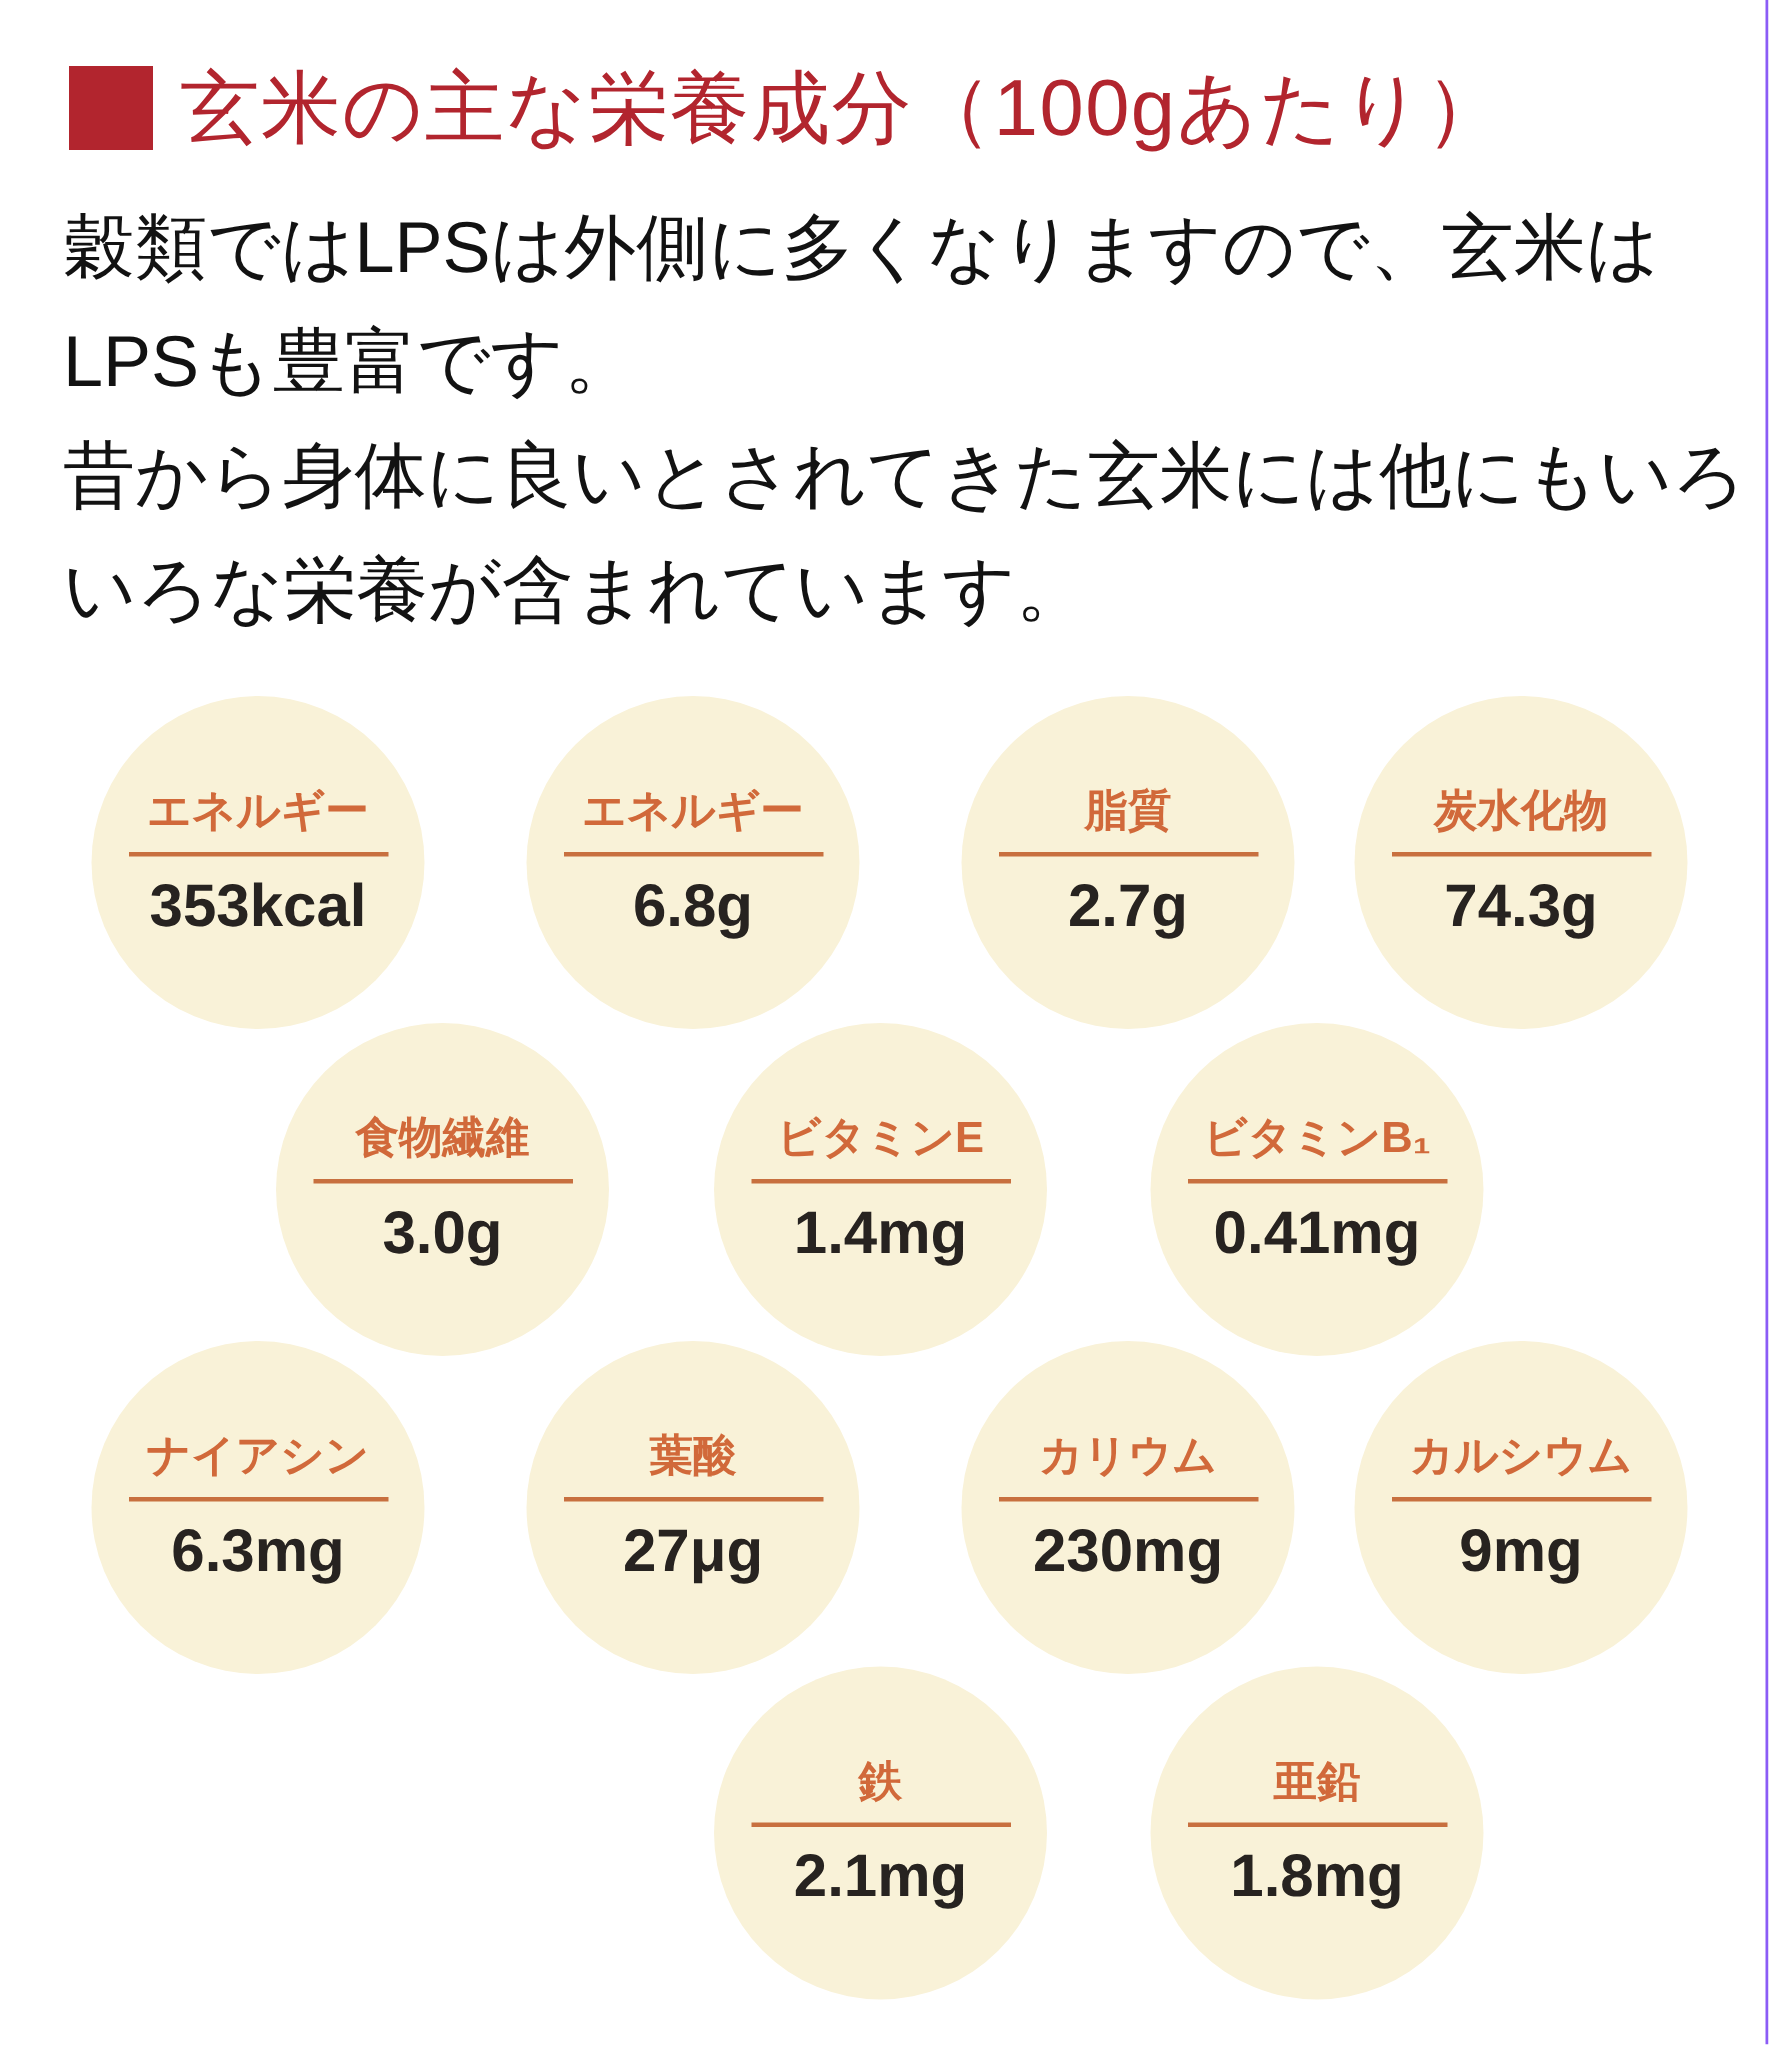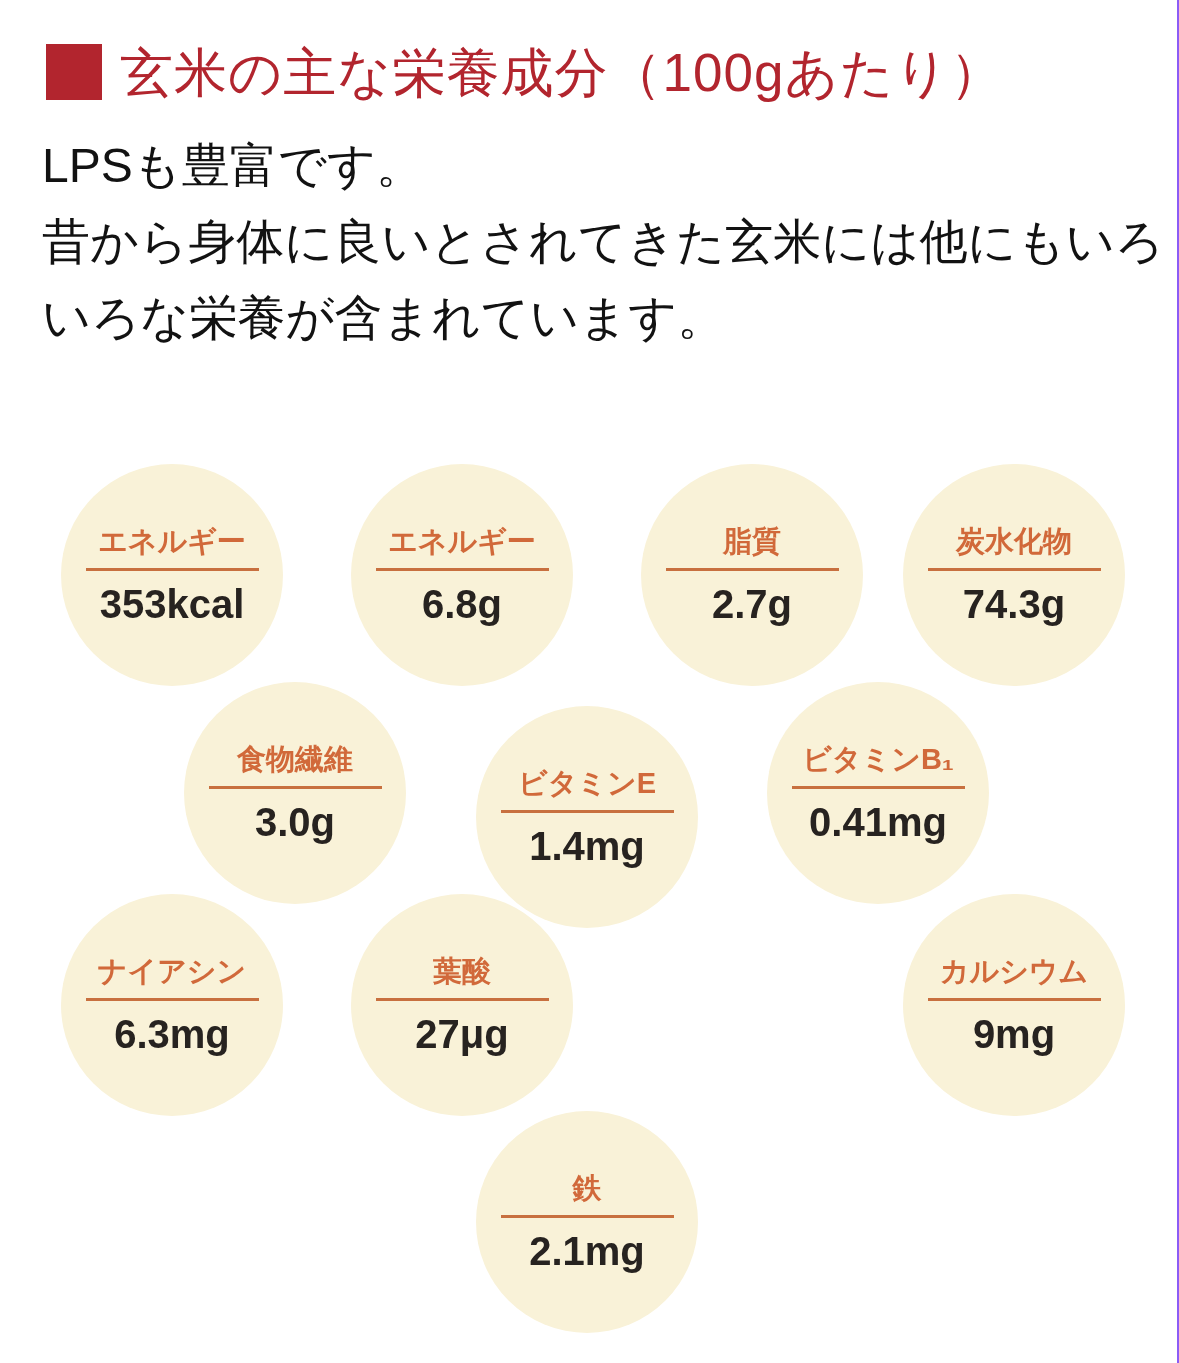--- a/index.html
+++ b/index.html
@@ -91,21 +91,21 @@
     line-height: 1;
     white-space: nowrap;
   }
   
   .b0  { left: 61px;  top: 464px; }
   .b1  { left: 351px; top: 464px; }
   .b2  { left: 641px; top: 464px; }
   .b3  { left: 903px; top: 464px; }
   
   .b4  { left: 184px; top: 682px; }
-  .b5  { left: 476px; top: 706px; }
+  .b5  { left: 476px; top: 682px; }
   .b6  { left: 767px; top: 682px; }
   
   .b7  { left: 61px;  top: 894px; }
   .b8  { left: 351px; top: 894px; }
   .b9  { left: 641px; top: 894px; }
   .b10 { left: 903px; top: 894px; }
   
   .b11 { left: 184px; top: 1111px; }
   .b12 { left: 476px; top: 1111px; }
   .b13 { left: 767px; top: 1111px; }
@@ -114,20 +114,21 @@
 <body>
 
 <div class="page">
 
   <div class="title-row">
     <span class="title-square"></span>
     <h1 class="title-text">玄米の主な栄養成分（100gあたり）</h1>
   </div>
 
   <div class="intro">
+    <div class="intro-line">穀類ではLPSは外側に多くなりますので、玄米は</div>
     <div class="intro-line">LPSも豊富です。</div>
     <div class="intro-line">昔から身体に良いとされてきた玄米には他にもいろ</div>
     <div class="intro-line">いろな栄養が含まれています。</div>
   </div>
 
   <div class="bubbles">
 
     <div class="bubble b0">
       <div class="bubble-label">エネルギー</div>
       <div class="bubble-divider"></div>
@@ -175,29 +176,39 @@
       <div class="bubble-divider"></div>
       <div class="bubble-value">6.3mg</div>
     </div>
 
     <div class="bubble b8">
       <div class="bubble-label">葉酸</div>
       <div class="bubble-divider"></div>
       <div class="bubble-value">27μg</div>
     </div>
 
+    <div class="bubble b9">
+      <div class="bubble-label">カリウム</div>
+      <div class="bubble-divider"></div>
+      <div class="bubble-value">230mg</div>
+    </div>
 
     <div class="bubble b10">
       <div class="bubble-label">カルシウム</div>
       <div class="bubble-divider"></div>
       <div class="bubble-value">9mg</div>
     </div>
 
 
     <div class="bubble b12">
       <div class="bubble-label">鉄</div>
       <div class="bubble-divider"></div>
       <div class="bubble-value">2.1mg</div>
     </div>
 
+    <div class="bubble b13">
+      <div class="bubble-label">亜鉛</div>
+      <div class="bubble-divider"></div>
+      <div class="bubble-value">1.8mg</div>
+    </div>
 
   </div>
 </div>
 
 </body></html>

